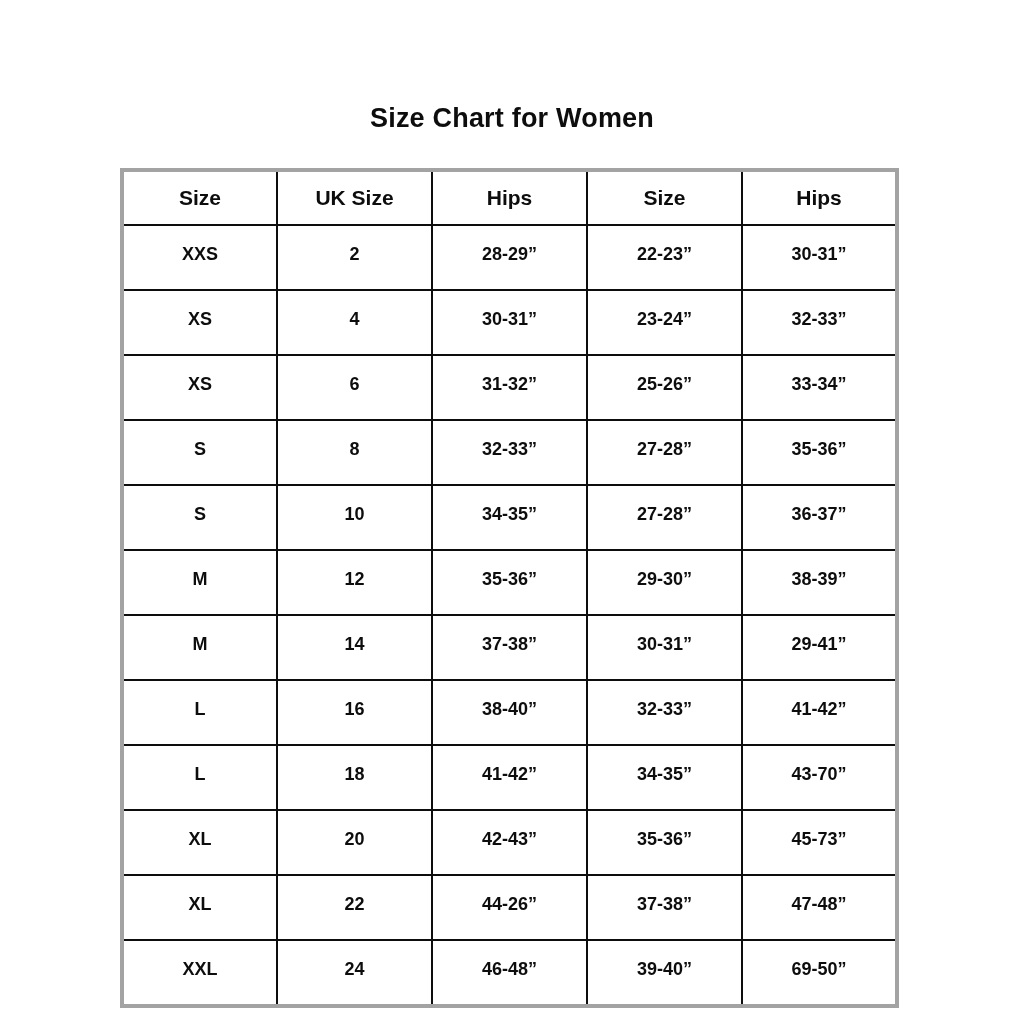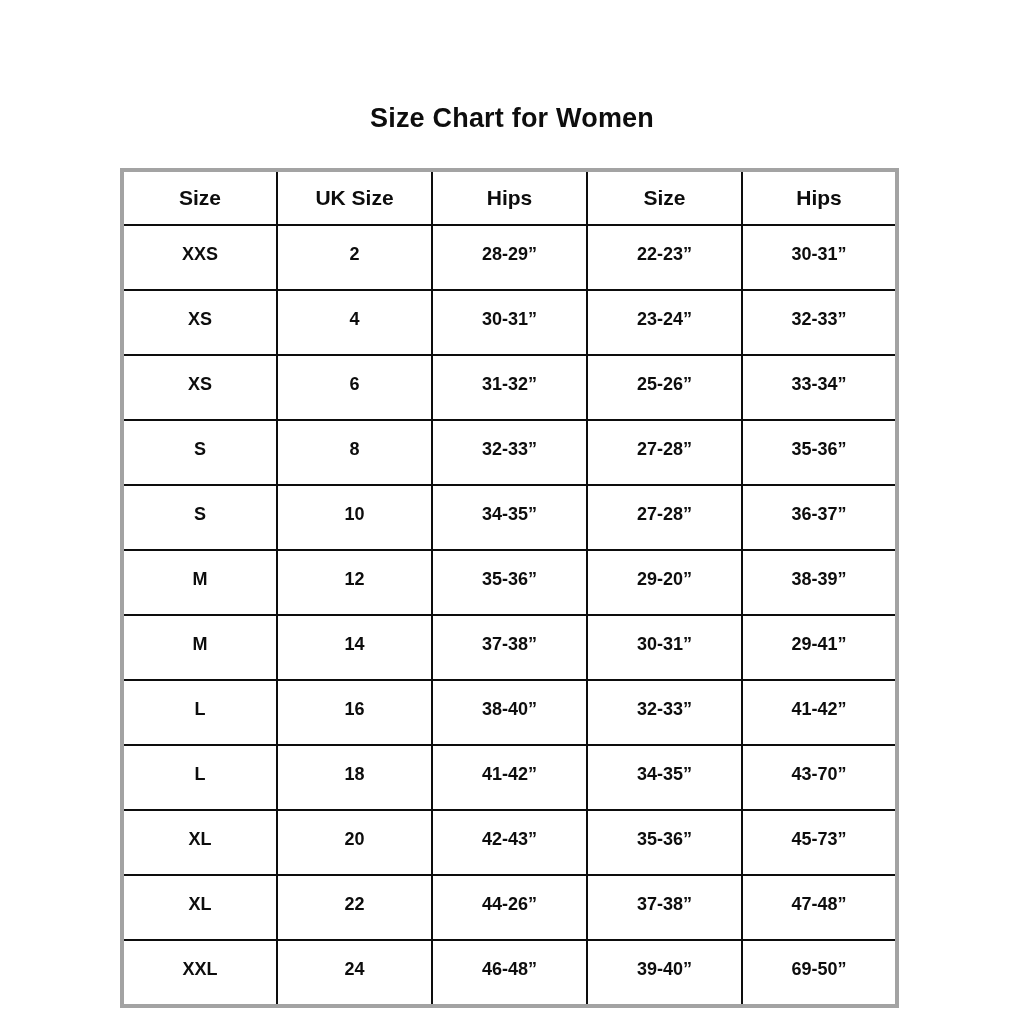--- a/index.html
+++ b/index.html
@@ -104,21 +104,21 @@
           <td>S</td>
           <td>10</td>
           <td>34-35”</td>
           <td>27-28”</td>
           <td>36-37”</td>
         </tr>
         <tr>
           <td>M</td>
           <td>12</td>
           <td>35-36”</td>
-          <td>29-20”</td>
+          <td>29-30”</td>
           <td>38-39”</td>
         </tr>
         <tr>
           <td>M</td>
           <td>14</td>
           <td>37-38”</td>
           <td>30-31”</td>
           <td>29-41”</td>
         </tr>
         <tr>

